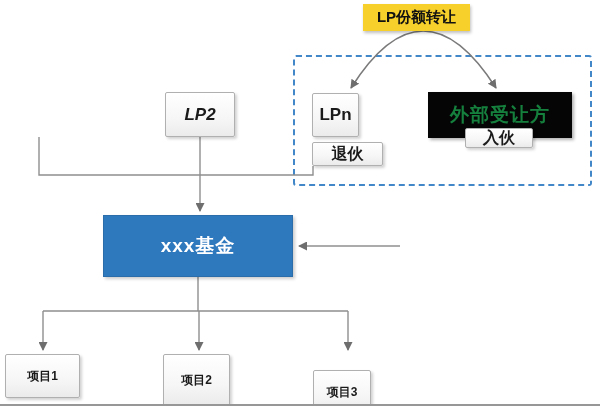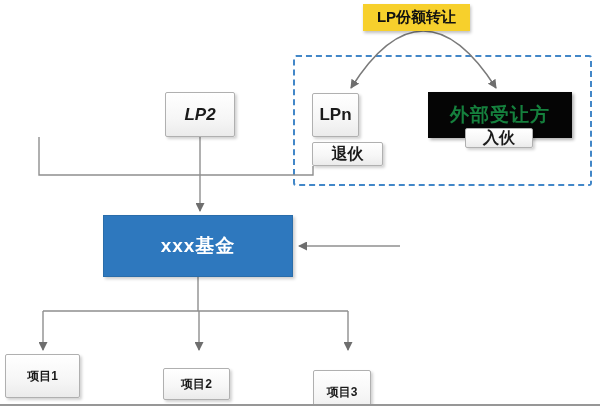--- a/index.html
+++ b/index.html
@@ -124,21 +124,21 @@
 
   <div class="node box-blue" style="left:103px;top:215px;width:190px;height:62px;">
     <span>xxx基金</span>
   </div>
 
 
   <div class="node wbox proj-font" style="left:5px;top:354px;width:75px;height:44px;">
     <span>项目1</span>
   </div>
 
-  <div class="node wbox proj-font" style="left:163px;top:368px;width:67px;height:32px;font-family:Liberation Mono, monospace;">
+  <div class="node wbox proj-font" style="left:163px;top:354px;width:67px;height:52px;">
     <span>项目2</span>
   </div>
 
   <div class="node wbox proj-font" style="left:313px;top:370px;width:58px;height:44px;">
     <span>项目3</span>
   </div>
 
   <div id="bottom-edge"></div>
 
 </div>

